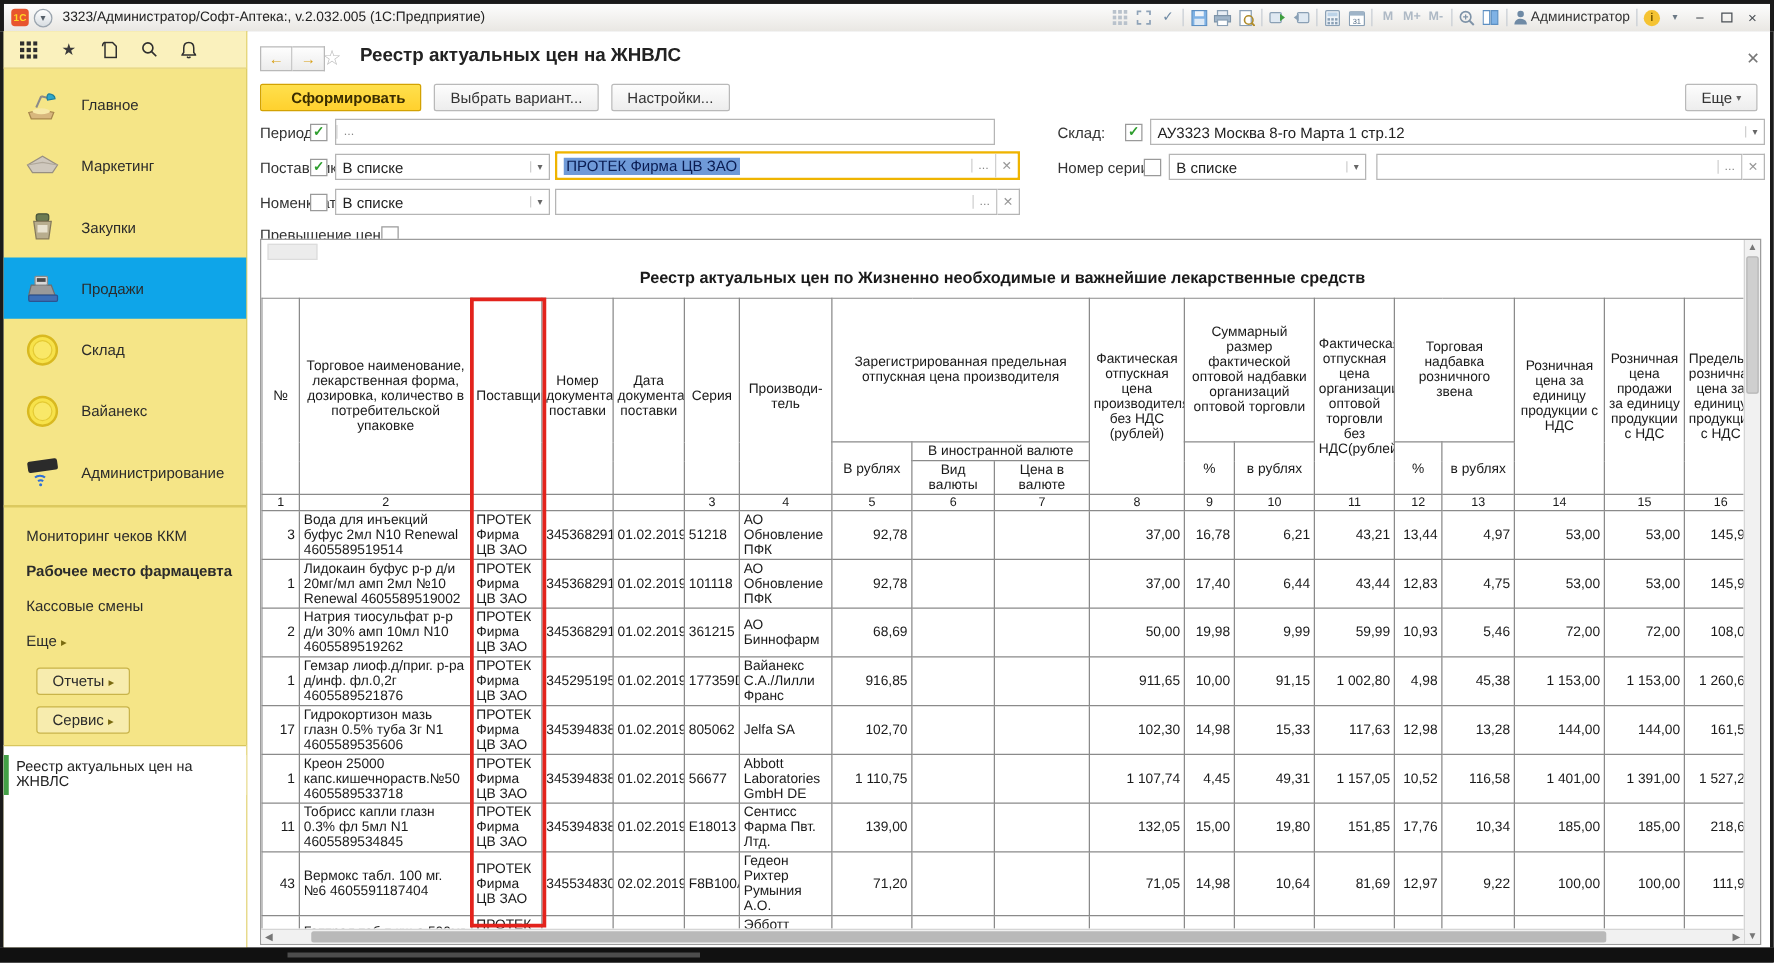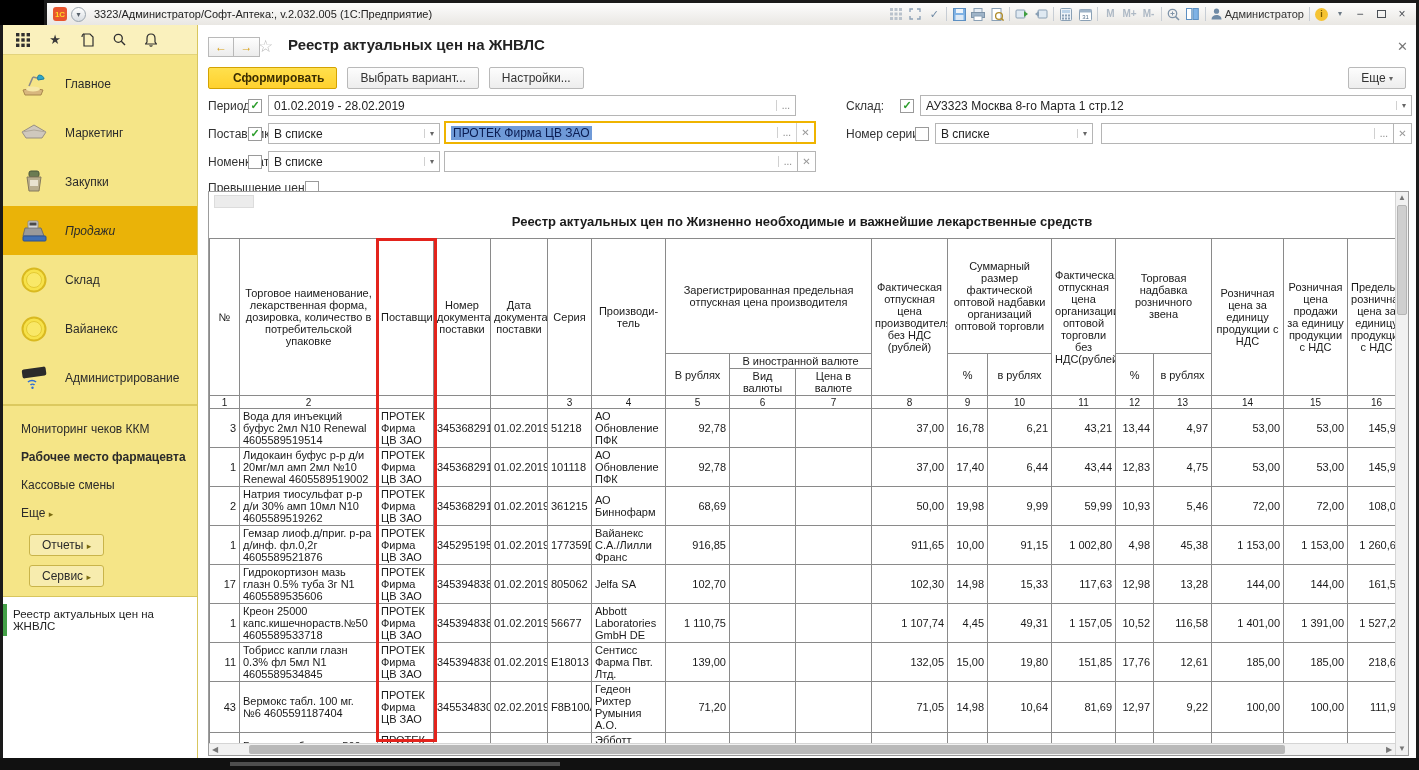--- a/index.html
+++ b/index.html
@@ -3,21 +3,21 @@
 <meta charset="utf-8">
 <style>
   * { box-sizing: border-box; margin: 0; padding: 0; }
   html,body { width:1419px; height:770px; overflow:hidden; }
   body { font-family:"Liberation Sans", sans-serif; background:#000; }
   .window { width:1419px; height:770px; display:flex; flex-direction:column; background:#000; }
 
   
   .titlebar { height:25px; background:linear-gradient(#fdfdfd,#e9e7e3); border-top:3px solid #1a1a1a;
     border-left:3px solid #1a1a1a; border-right:3px solid #1a1a1a; display:flex; align-items:center;
-    font-size:11px; color:#222; padding:0 6px; flex:0 0 auto;margin-left:44px; }
+    font-size:11px; color:#222; padding:0 6px; flex:0 0 auto; }
   .logo1c { width:14px; height:14px; border-radius:3px; background:#e8542e; color:#ffd823; font-weight:bold;
     font-size:8px; display:inline-flex; align-items:center; justify-content:center; margin-right:4px; }
   .tb-circle { width:15px; height:15px; border-radius:50%; border:1px solid #9aa4ae; background:linear-gradient(#fff,#d8dde2);
     color:#56606a; font-size:8px; display:inline-flex; align-items:center; justify-content:center; margin-right:8px; }
   .tb-title { white-space:nowrap; }
   .tb-right { margin-left:auto; display:flex; align-items:center; gap:5px; color:#7f93a8; }
   .tb-ic { font-size:11px; line-height:14px; display:inline-flex; align-items:center; justify-content:center; min-width:14px; height:15px; }
   .tb-sep { width:1px; height:14px; background:#c7cdd4; }
   .tb-m { color:#aeb9c5; font-weight:bold; font-size:10px; }
   .tb-user { color:#333; font-size:11px; display:inline-flex; align-items:center; gap:3px; }
@@ -27,21 +27,21 @@
   .restore-box { width:9px; height:8px; border:1px solid #4a4f55; display:inline-block; }
 
   .app-row { flex:1 1 auto; display:flex; border-left:3px solid #1a1a1a; border-right:3px solid #1a1a1a; background:#fff; min-height:0; }
 
   
   .sidebar { width:195px; flex:0 0 auto; background:#f5e587; display:flex; flex-direction:column; border-right:1px solid #d8c65e; }
   .side-toolbar { height:30px; background:#faf1bd; display:flex; align-items:center; gap:16px; padding:0 12px; border-bottom:1px solid #e3d47c; }
   .side-toolbar .sicon { width:16px; height:16px; display:inline-flex; align-items:center; justify-content:center; color:#3a3a3a; font-size:13px; }
   .side-items { padding-top:4px; }
   .side-item { height:49px; display:flex; align-items:center; cursor:default; }
-  .side-item.active { background:#eab308;font-style:italic; }
+  .side-item.active { background:#0ea5e9; }
   .side-item .icon-box { width:62px; display:flex; align-items:center; justify-content:center; }
   .side-item .lbl { font-size:12px; color:#2b2b2b; }
   .side-sep { border-top:2px solid #dcc95f; margin-top:2px; }
   .side-links { padding:16px 0 0 18px; font-size:12px; color:#2b2b2b; }
   .side-link { margin-bottom:14px; display:block; }
   .side-link.bold { font-weight:bold; }
   .more-arrow { color:#7a6a10; font-size:9px; }
   .side-btn { display:inline-block; border:1px solid #c9b44a; border-radius:3px; background:#f7ecae; padding:3px 12px; font-size:12px; margin:0 0 9px 8px; }
   .side-tabs { margin-top:auto; background:#fff; flex:1 0 aupx; flex:1; max-height:178px; border-top:1px solid #d8c65e; padding-top:7px; }
   .open-tab { background:#fff; border-left:4px solid #43a047; padding:4px 6px; font-size:11.5px; color:#222; }
@@ -377,21 +377,20 @@
       <div class="filters">
 
         <div class="frow" style="top:0; left:10px;">
             <span class="flabel">Период:</span>
           </div>
         <div class="frow" style="top:0; left:50px;">
             <span class="cb on"></span>
           </div>
         <div class="frow" style="top:0; left:70px; width:528px;">
           <div class="fld" style="width:100%;">
-            <span class="val">01.02.2019 - 28.02.2019</span>
             <span class="dots">...</span>
           </div>
         </div>
         <div class="frow" style="top:0; left:648px;">
             <span class="flabel">Склад:</span>
           </div>
         <div class="frow" style="top:0; left:702px;">
             <span class="cb on"></span>
           </div>
         <div class="frow" style="top:0; left:722px; width:492px;">
@@ -686,21 +685,21 @@
                     <td class="al">E18013</td>
                     <td class="al">Сентисс Фарма Пвт. Лтд.</td>
                     <td>139,00</td>
                     <td></td>
                     <td></td>
                     <td>132,05</td>
                     <td>15,00</td>
                     <td>19,80</td>
                     <td>151,85</td>
                     <td>17,76</td>
-                    <td>12,61</td>
+                    <td>10,34</td>
                     <td>185,00</td>
                     <td>185,00</td>
                     <td>218,64</td>
                   </tr>
                   <tr>
                     <td>43</td>
                     <td class="al">Вермокс табл. 100 мг. №6 4605591187404</td>
                     <td class="al">ПРОТЕК Фирма ЦВ ЗАО</td>
                     <td class="al">345534830/7</td>
                     <td class="al">02.02.2019</td>

